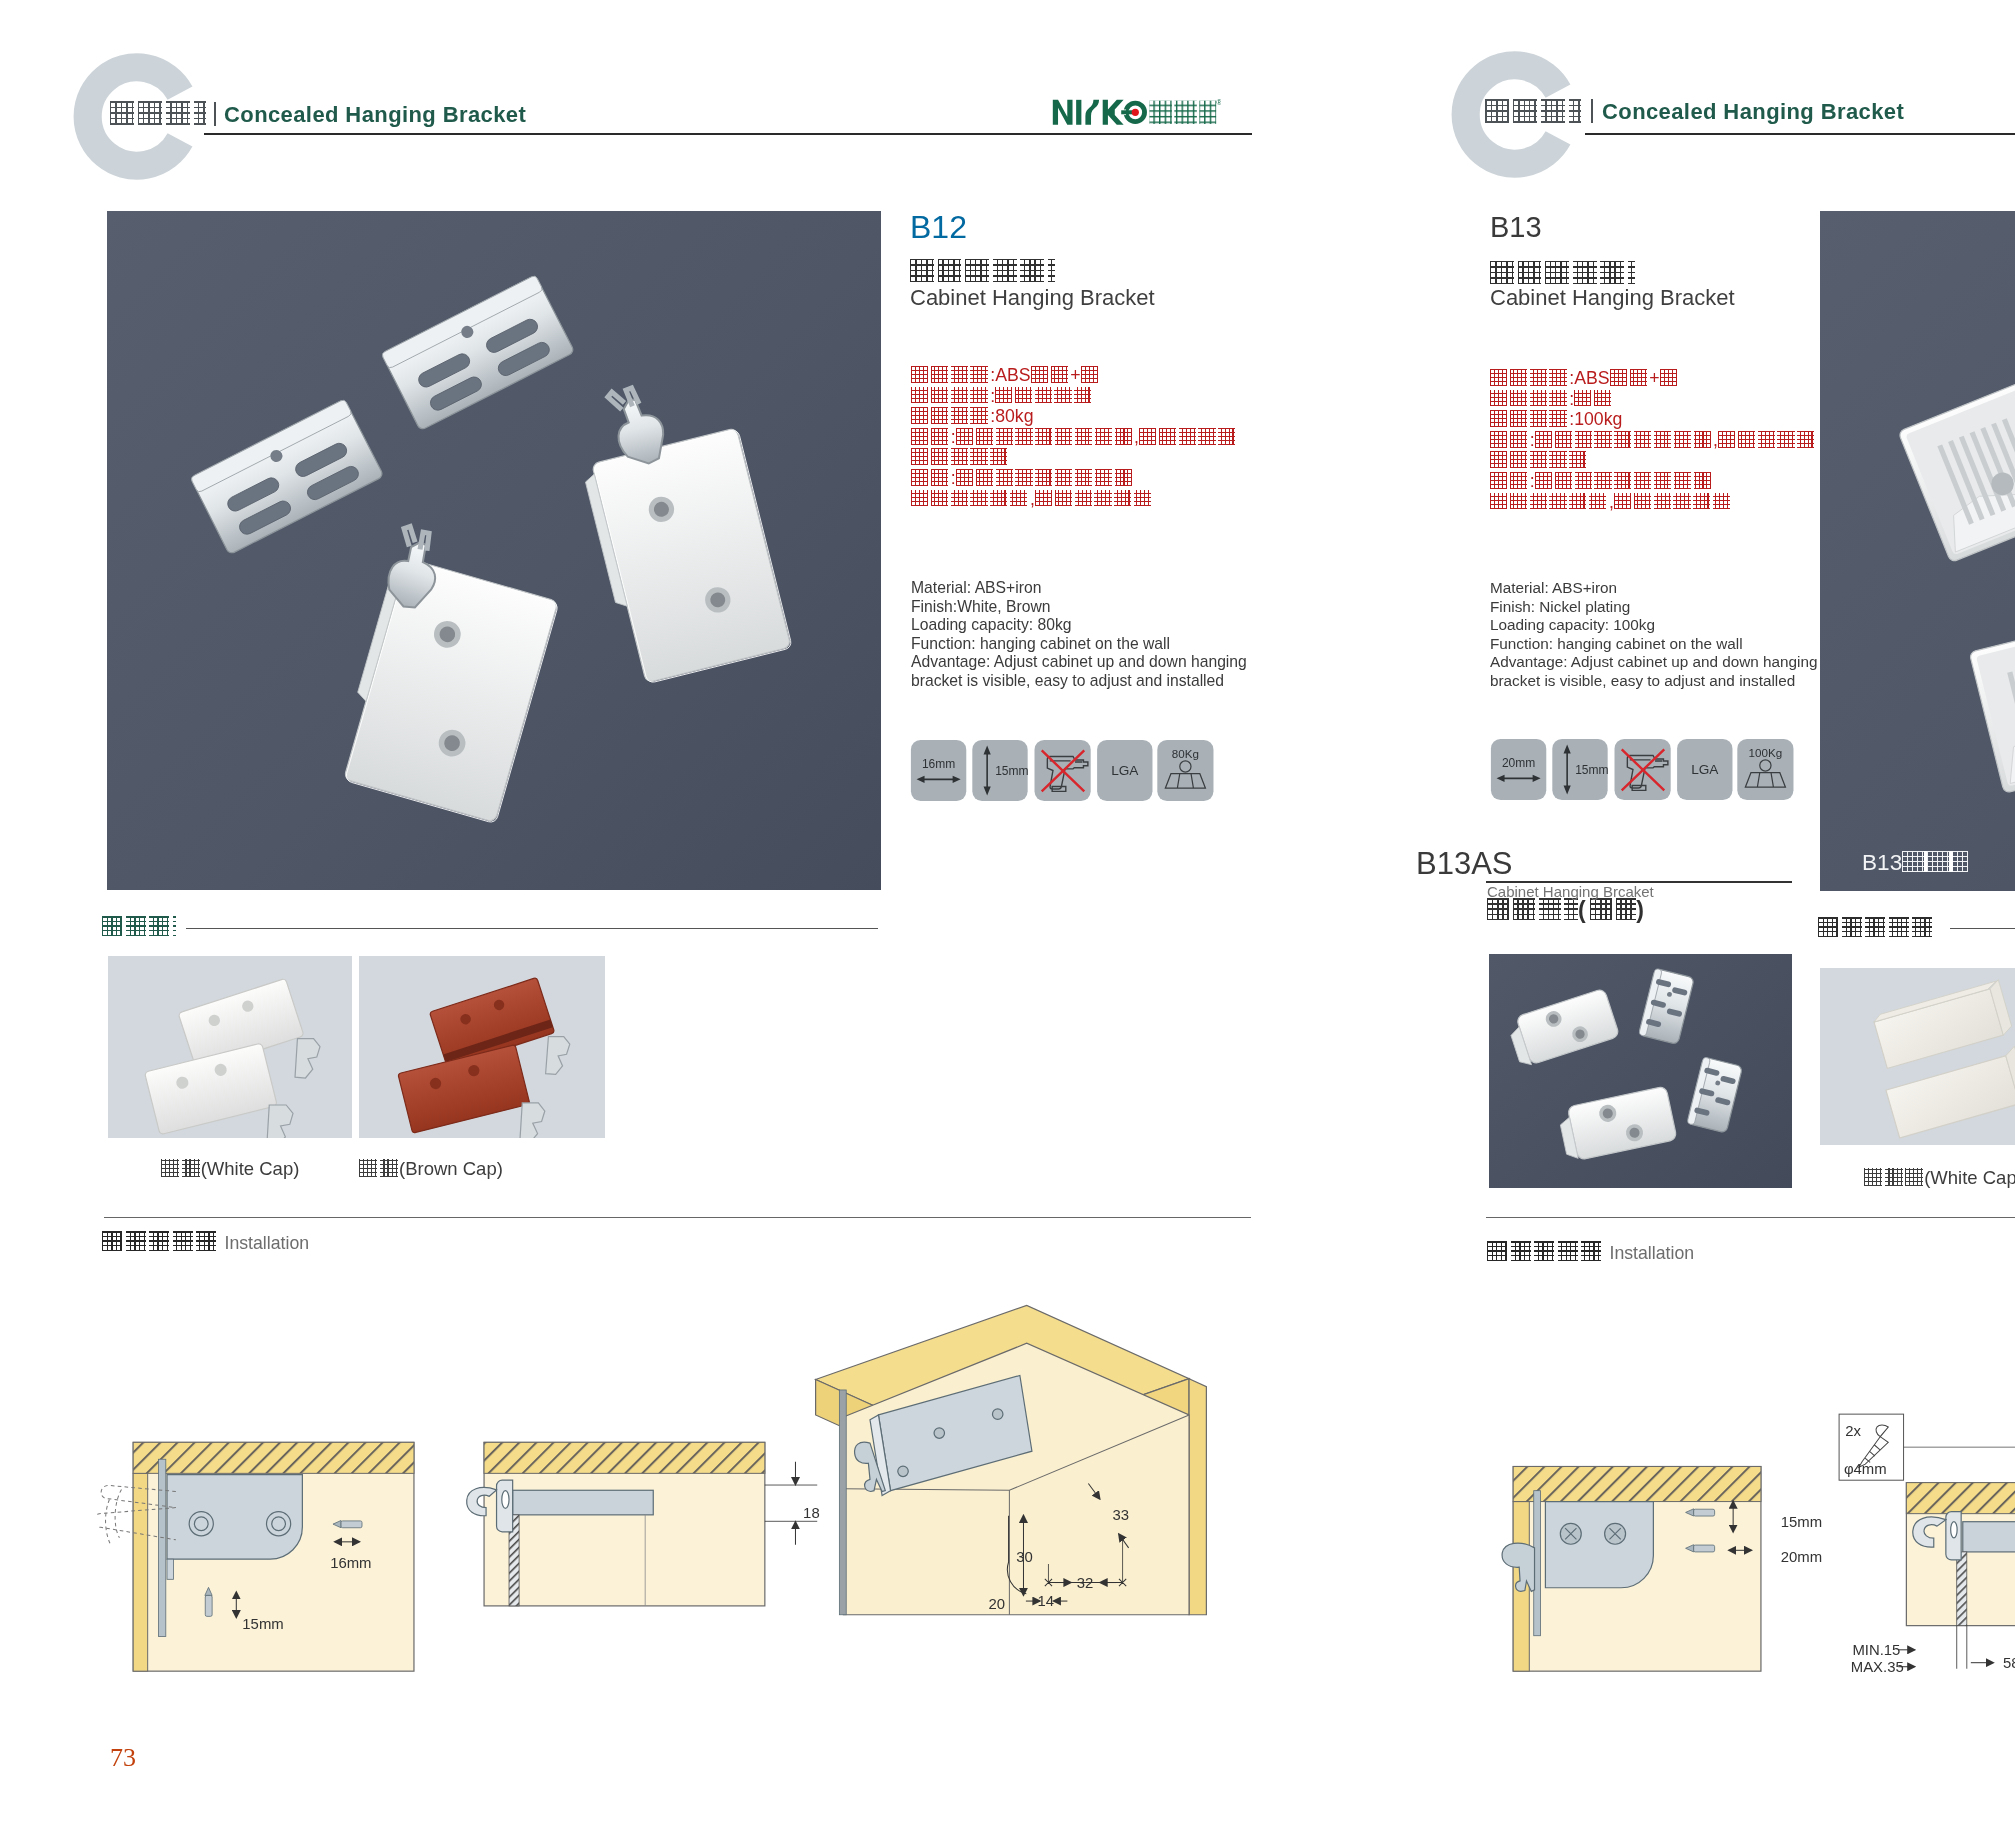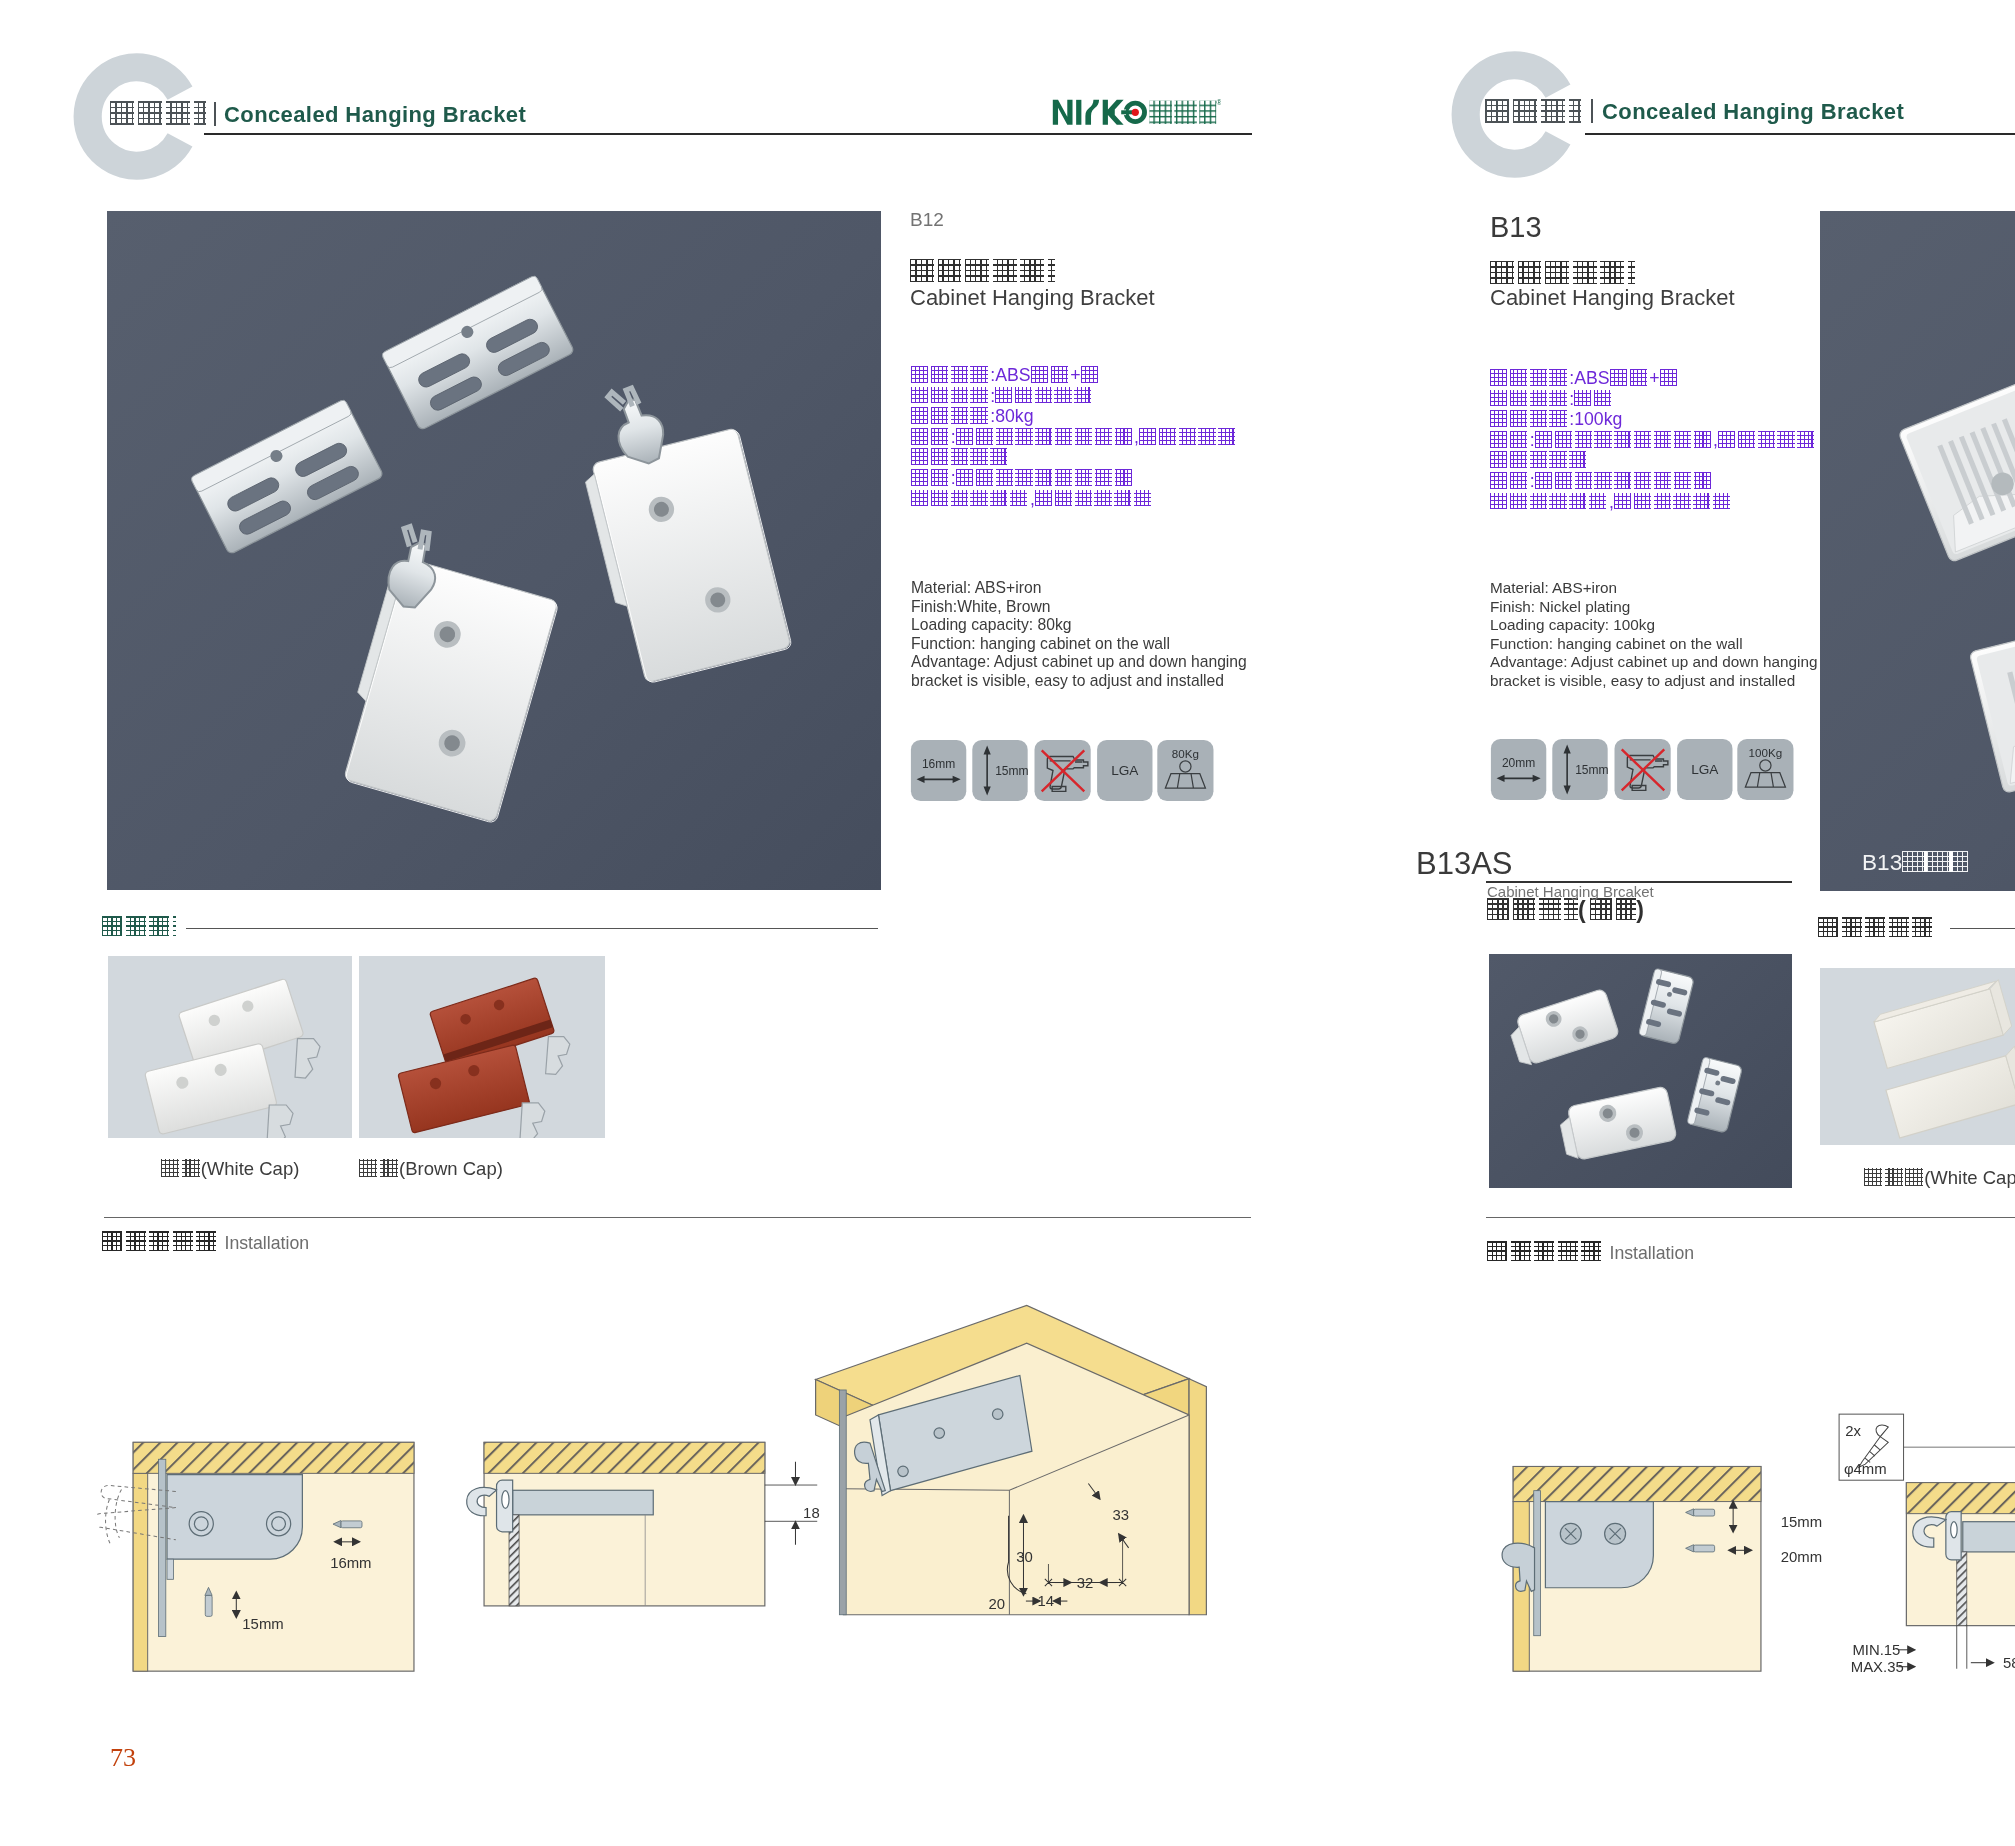--- a/index.html
+++ b/index.html
@@ -5,21 +5,21 @@
 .a{position:absolute}
 .z{display:inline-block;height:.95em;vertical-align:-0.1em;background:
  repeating-linear-gradient(90deg,transparent 0 .97em,#fff .97em 1.12em),
  repeating-linear-gradient(90deg,currentColor 0 .06em,transparent .06em .22em),
  repeating-linear-gradient(0deg,currentColor 0 .06em,transparent .06em .22em)}
 .g{color:#1f5a4b}
 .photo{background:linear-gradient(135deg,#575f6e 0%,#4f5767 55%,#454d5d 100%)}
 .cap{font-size:18.5px;color:#3c3c3c}
 .hr{position:absolute;height:1.2px;background:#4d4d4d}
 .ebody{font-size:15.7px;line-height:18.5px;color:#3b3b3b}
-.cbody{font-size:17.7px;line-height:20.6px;color:#6d28d9}
+.cbody{font-size:17.7px;line-height:20.6px;color:#b91c1c}
 </style></head><body>
 
 <svg class="a" style="left:60px;top:44px" width="145" height="145" viewBox="0 0 360 360">
  <path d="M 298 122 A 122 122 0 1 0 298 238" fill="none" stroke="#cdd4d9" stroke-width="70" transform="translate(180,180) translate(-180,-180)"></path>
 </svg>
 <svg class="a" style="left:1438px;top:42px" width="145" height="145" viewBox="0 0 360 360">
  <path d="M 298 122 A 122 122 0 1 0 298 238" fill="none" stroke="#cdd4d9" stroke-width="70"></path>
 </svg>
 <div class="a" style="left:110px;top:99px;font-size:25px;color:#4c5256;font-weight:bold"><i class="z" style="width:96px"></i></div>
 <div class="a" style="left:214px;top:102px;width:2.4px;height:24px;background:#4c5256"></div>
@@ -171,21 +171,21 @@
 <rect x="-104.0" y="-151.2" width="98.8" height="36.400000000000006" rx="18.200000000000003" fill="#6a7380"></rect>
 <rect x="10.4" y="-126.0" width="98.8" height="36.400000000000006" rx="18.200000000000003" fill="#6a7380"></rect>
 <rect x="-104.0" y="-21.0" width="98.8" height="36.400000000000006" rx="18.200000000000003" fill="#6a7380"></rect>
 <rect x="10.4" y="8.4" width="98.8" height="36.400000000000006" rx="18.200000000000003" fill="#6a7380"></rect>
 <rect x="-104.0" y="100.8" width="98.8" height="36.400000000000006" rx="18.200000000000003" fill="#6a7380"></rect>
 <circle cx="0" cy="-75.6" r="15.6" fill="#757e88"></circle>
 </g>
 </svg></div>
 <div class="a" style="left:1862px;top:850px;font-size:22.6px;color:#f2f3f4">B13<i class="z" style="width:66px"></i></div>
 
-<div class="a" style="left:910px;top:209px;font-size:19px;color:#737373">B12</div>
+<div class="a" style="left:910px;top:209px;font-size:32px;color:#0369a1">B12</div>
 <div class="a" style="left:910px;top:258px;font-size:24.6px;color:#303030;font-weight:bold"><i class="z" style="width:145px"></i></div>
 <div class="a" style="left:910px;top:285px;font-size:22px;color:#3f3f3f">Cabinet Hanging Bracket</div>
 <div class="a cbody" style="left:911px;top:365px">
 <i class="z" style="width:4.48em"></i>:ABS<i class="z" style="width:2.24em"></i>+<i class="z" style="width:1.12em"></i><br>
 <i class="z" style="width:4.48em"></i>:<i class="z" style="width:5.60em"></i><br>
 <i class="z" style="width:4.48em"></i>:80kg<br>
 <i class="z" style="width:2.24em"></i>:<i class="z" style="width:10.08em"></i>,<i class="z" style="width:5.60em"></i><br>
 <i class="z" style="width:5.60em"></i><br>
 <i class="z" style="width:2.24em"></i>:<i class="z" style="width:10.08em"></i><br>
 <i class="z" style="width:6.72em"></i>,<i class="z" style="width:6.72em"></i></div>

